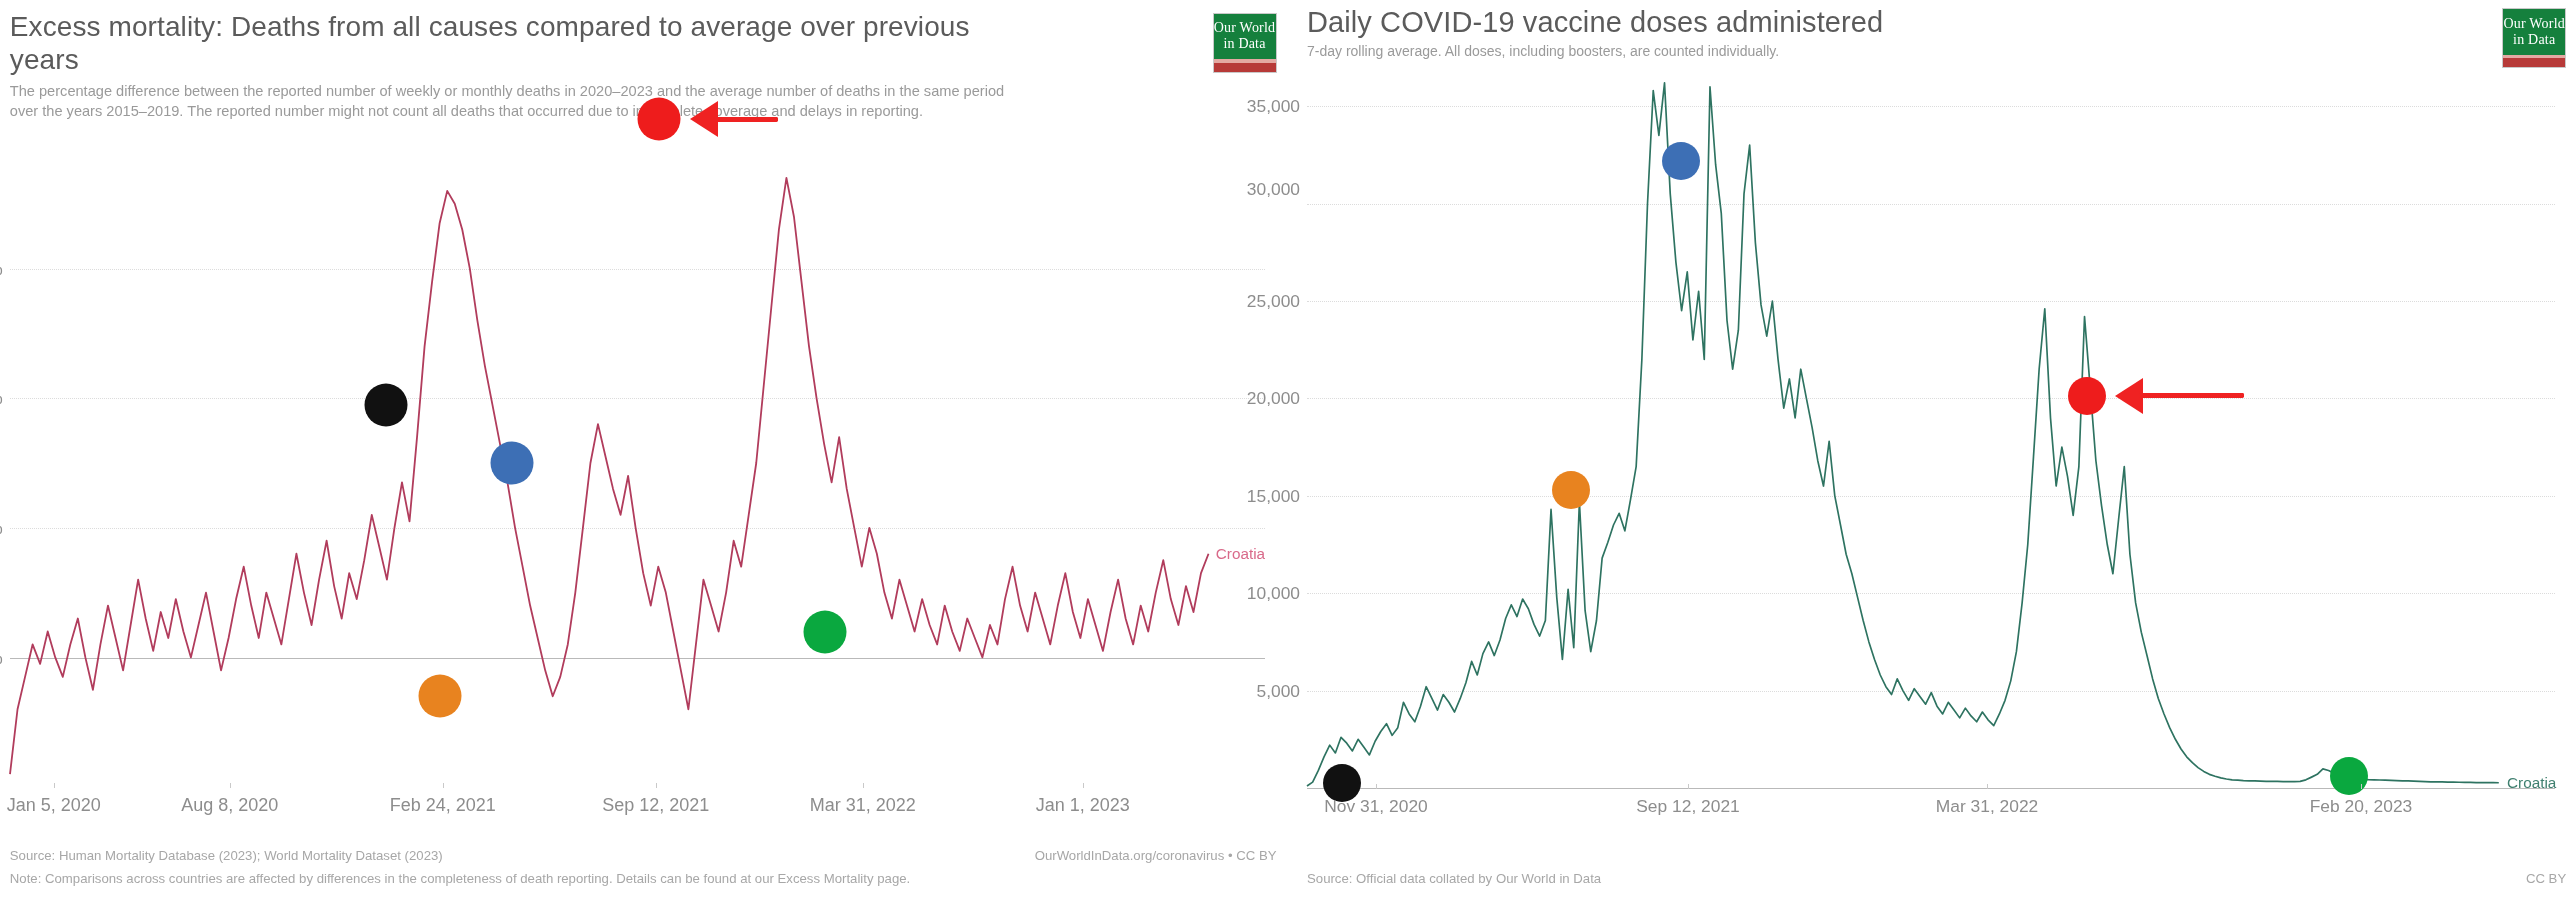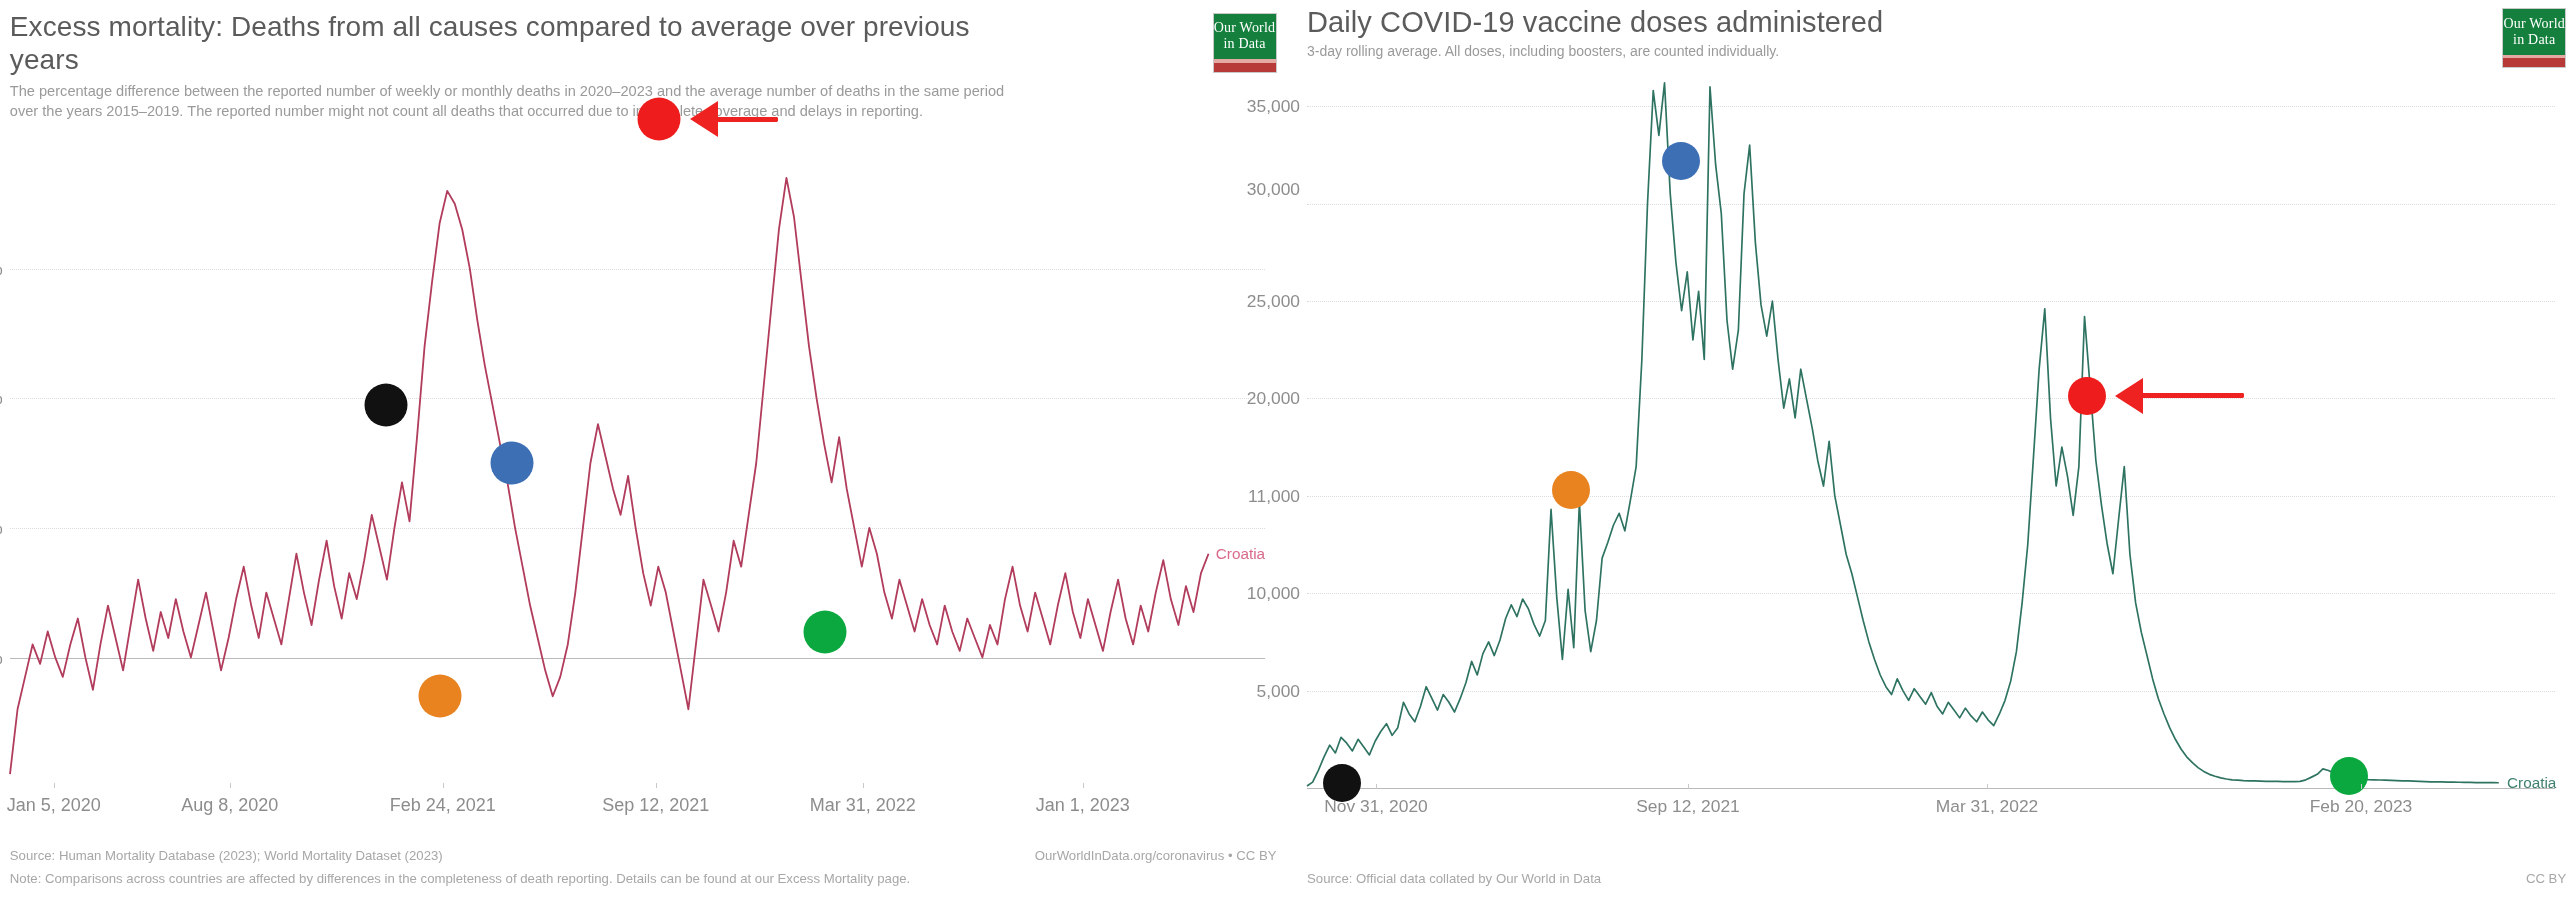--- a/index.html
+++ b/index.html
@@ -161,37 +161,37 @@
         <span>OurWorldInData.org/coronavirus • CC BY</span>
       </div>
       <div class="foot-note">Note: Comparisons across countries are affected by differences in the completeness of death reporting. Details can be found at our Excess Mortality page.</div>
     </div>
   </div>
 
   <div class="panel panel-right">
 
     <div class="chart-head">
       <div class="chart-title">Daily COVID-19 vaccine doses administered</div>
-      <div class="chart-subtitle">3-day rolling average. All doses, including boosters, are counted individually.</div>
+      <div class="chart-subtitle">7-day rolling average. All doses, including boosters, are counted individually.</div>
       <div class="owid-logo">
         <div class="l1">Our World</div>
         <div class="l2">in Data</div>
         <div class="bar2"></div>
         <div class="bar"></div>
       </div>
     </div>
 
     <div class="plot plot-right" id="plot-right">
       <div class="y-wrap" id="ygrid-right">
           <div class="grid-line" style="top: 614px;"></div>
           <div class="y-label" style="top: 614px;">5,000</div>
           <div class="grid-line" style="top: 516px;"></div>
           <div class="y-label" style="top: 516px;">10,000</div>
           <div class="grid-line" style="top: 419px;"></div>
-          <div class="y-label" style="top: 419px;">11,000</div>
+          <div class="y-label" style="top: 419px;">15,000</div>
           <div class="grid-line" style="top: 321px;"></div>
           <div class="y-label" style="top: 321px;">20,000</div>
           <div class="grid-line" style="top: 224px;"></div>
           <div class="y-label" style="top: 224px;">25,000</div>
           <div class="grid-line" style="top: 127px;"></div>
           <div class="y-label" style="top: 112px;">30,000</div>
           <div class="grid-line" style="top: 29px;"></div>
           <div class="y-label" style="top: 29px;">35,000</div>
           <div class="grid-line axis" style="top: 711px;"></div>
         </div>

